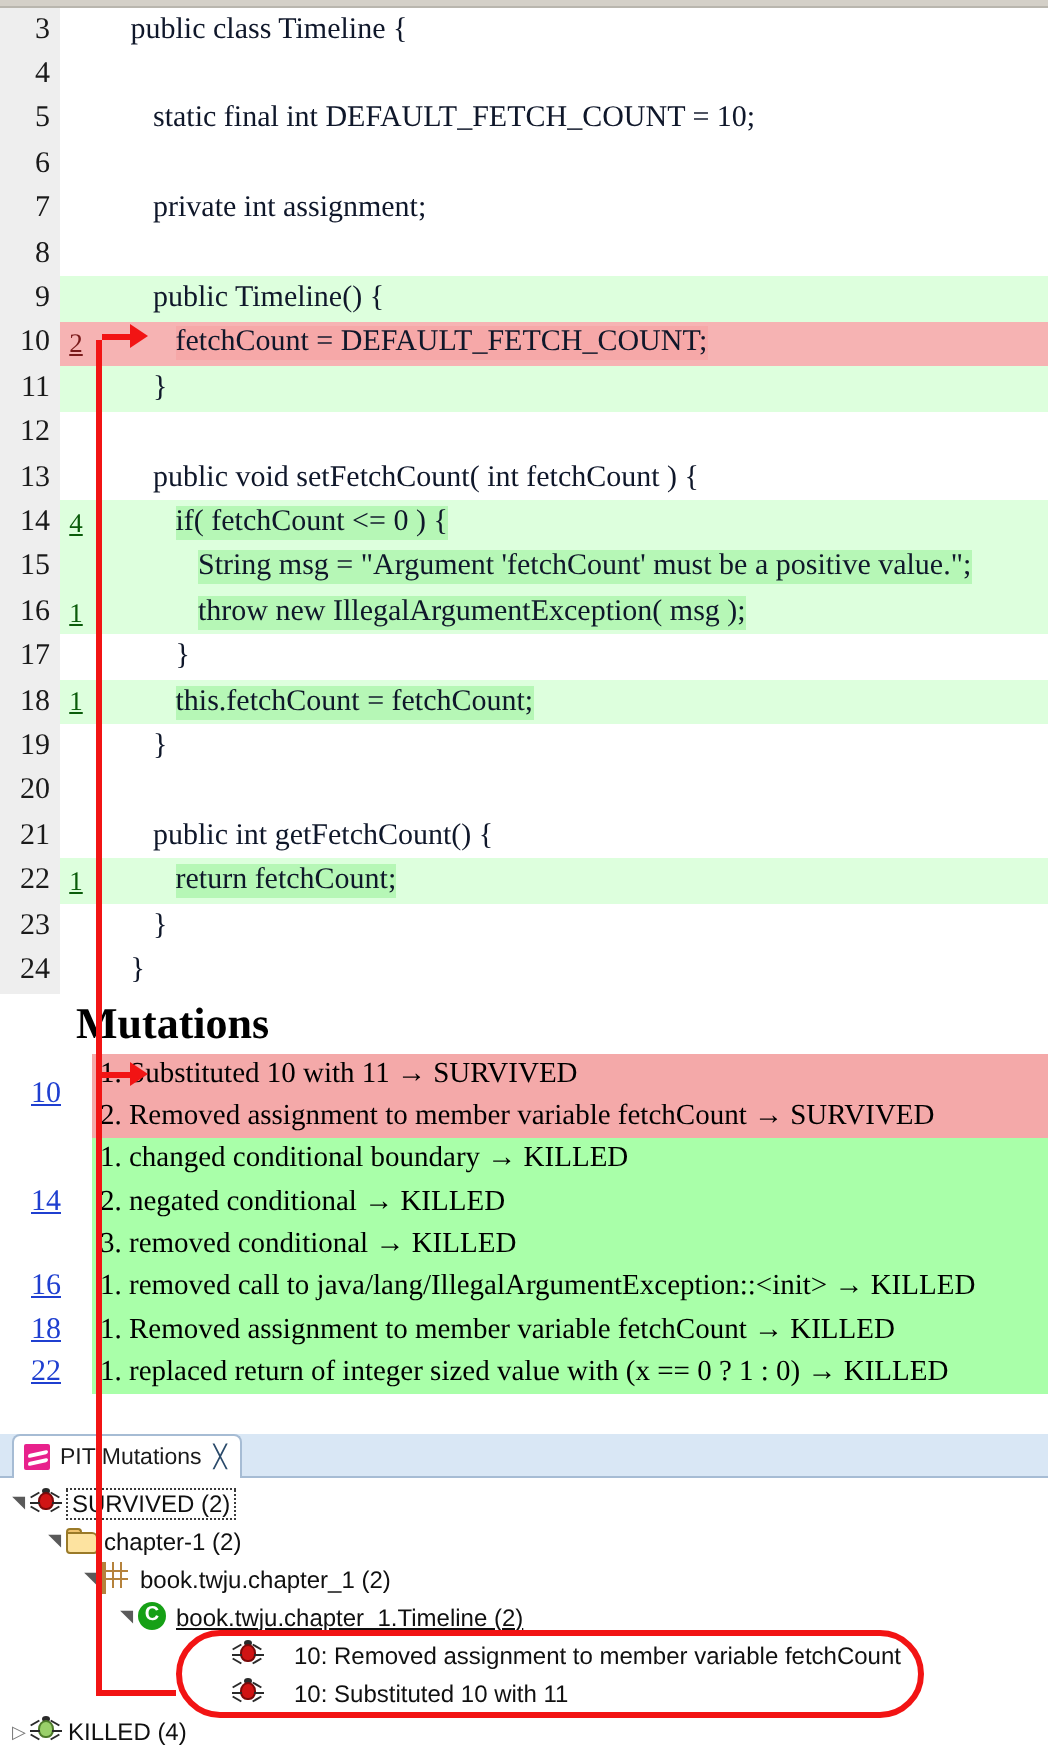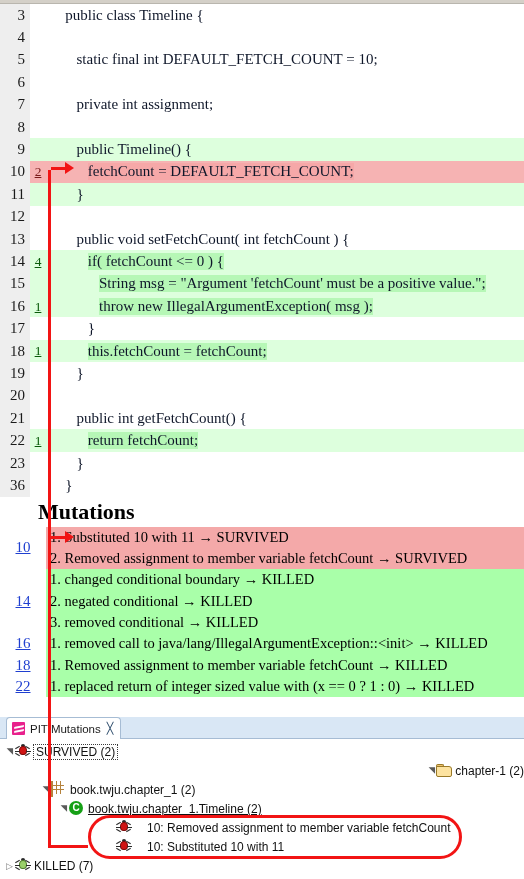--- a/index.html
+++ b/index.html
@@ -177,21 +177,21 @@
     background:#16a016; color:#ffffff;
     font-family:"Liberation Sans", sans-serif; font-size:10px; font-weight:bold;
     display:flex; align-items:center; justify-content:center; line-height:1;
   }
 
   .sel-outline { outline:1px dotted #3a3a3a; outline-offset:0px; padding:0 2px; }
   .tree-underline { text-decoration: underline; }
 
   
   .ind0 { padding-left:4px; }
-  .ind1 { padding-left:22px;justify-content:flex-end; }
+  .ind1 { padding-left:22px; }
   .ind2 { padding-left:40px; }
   .ind3 { padding-left:58px; }
   .ind4 { padding-left:93px;gap:12px; }
 
   
   .ann { position:absolute; pointer-events:none; }
   .ann-vline {
     left:48px; top:170px; width:3px; height:677px; background:#f21414;
   }
   .ann-hline {
@@ -336,21 +336,21 @@
             <span>1</span>
           </div>
           <div class="code-txt">&nbsp;&nbsp;&nbsp;&nbsp;&nbsp;&nbsp;&nbsp;&nbsp;&nbsp;<span class="seg-killed">return fetchCount;</span></div>
         </div>
         <div class="code-row">
           <div class="gutter-num">23</div>
           <div class="gutter-cnt"></div>
           <div class="code-txt">&nbsp;&nbsp;&nbsp;&nbsp;&nbsp;&nbsp;<span>}</span></div>
         </div>
         <div class="code-row">
-          <div class="gutter-num">36</div>
+          <div class="gutter-num">24</div>
           <div class="gutter-cnt"></div>
           <div class="code-txt">&nbsp;&nbsp;&nbsp;<span>}</span></div>
         </div>
       </div>
 
     <div class="mut-heading-row">
       <div class="gutter-num"></div>
       <div class="mut-heading">Mutations</div>
     </div>
 
@@ -438,21 +438,21 @@
           <span>10: Removed assignment to member variable fetchCount</span>
         </div>
         <div class="tree-row ind4">
           <span class="twisty "></span>
           <span class="ti"><span class="bug red"><span class="head"></span><span class="body"></span><span class="leg l1"></span><span class="leg l2"></span><span class="leg l3"></span><span class="leg r1"></span><span class="leg r2"></span><span class="leg r3"></span></span></span>
           <span>10: Substituted 10 with 11</span>
         </div>
         <div class="tree-row ind0">
           <span class="twisty tw-closed"></span>
           <span class="ti"><span class="bug green"><span class="head"></span><span class="body"></span><span class="leg l1"></span><span class="leg l2"></span><span class="leg l3"></span><span class="leg r1"></span><span class="leg r2"></span><span class="leg r3"></span></span></span>
-          <span>KILLED (7)</span>
+          <span>KILLED (4)</span>
         </div>
       </div>
   </div>
 
   <div class="ann ann-vline"></div>
   <div class="ann ann-arrow-line"></div>
   <div class="ann ann-arrow-head"></div>
   <div class="ann ann-arrow-line2"></div>
   <div class="ann ann-arrow-head2"></div>
   <div class="ann ann-hline"></div>

